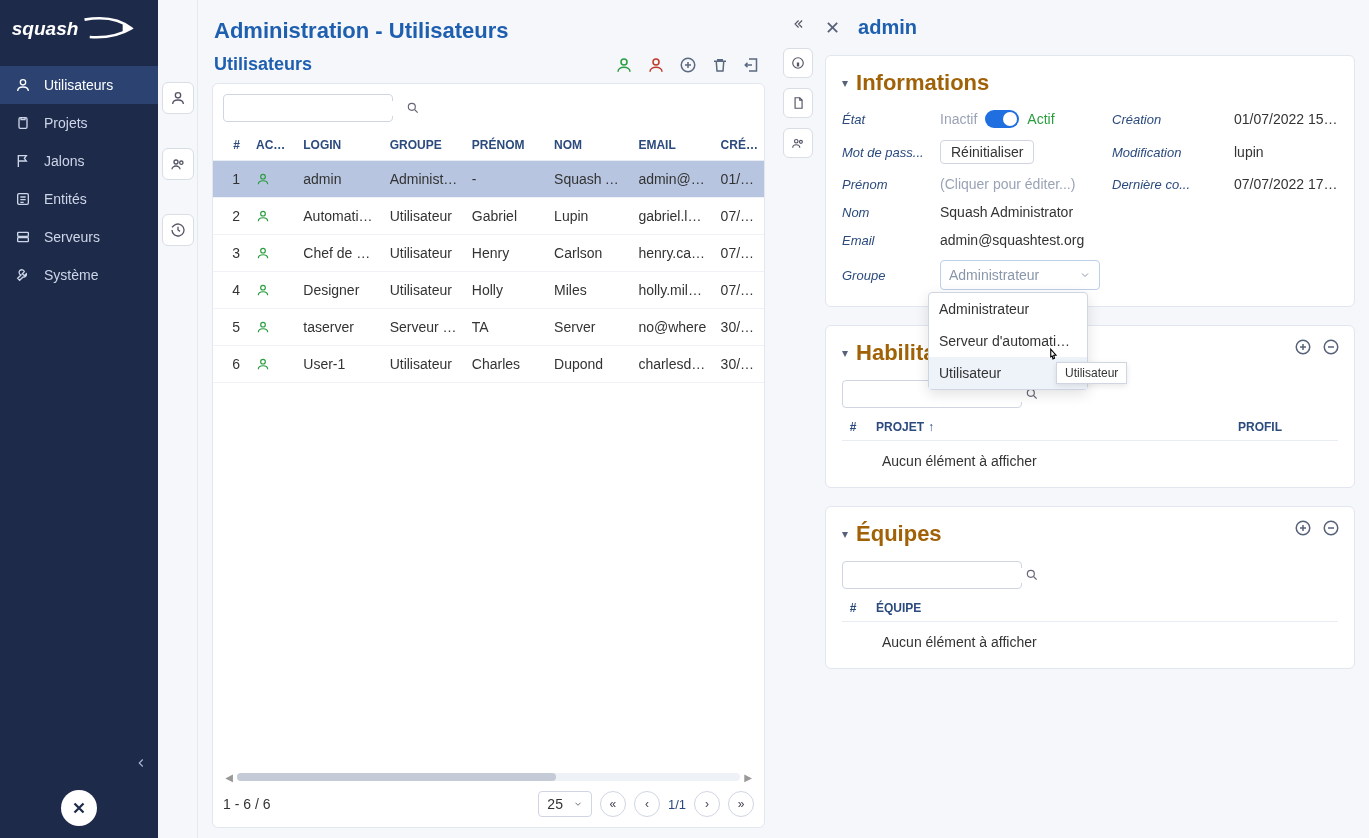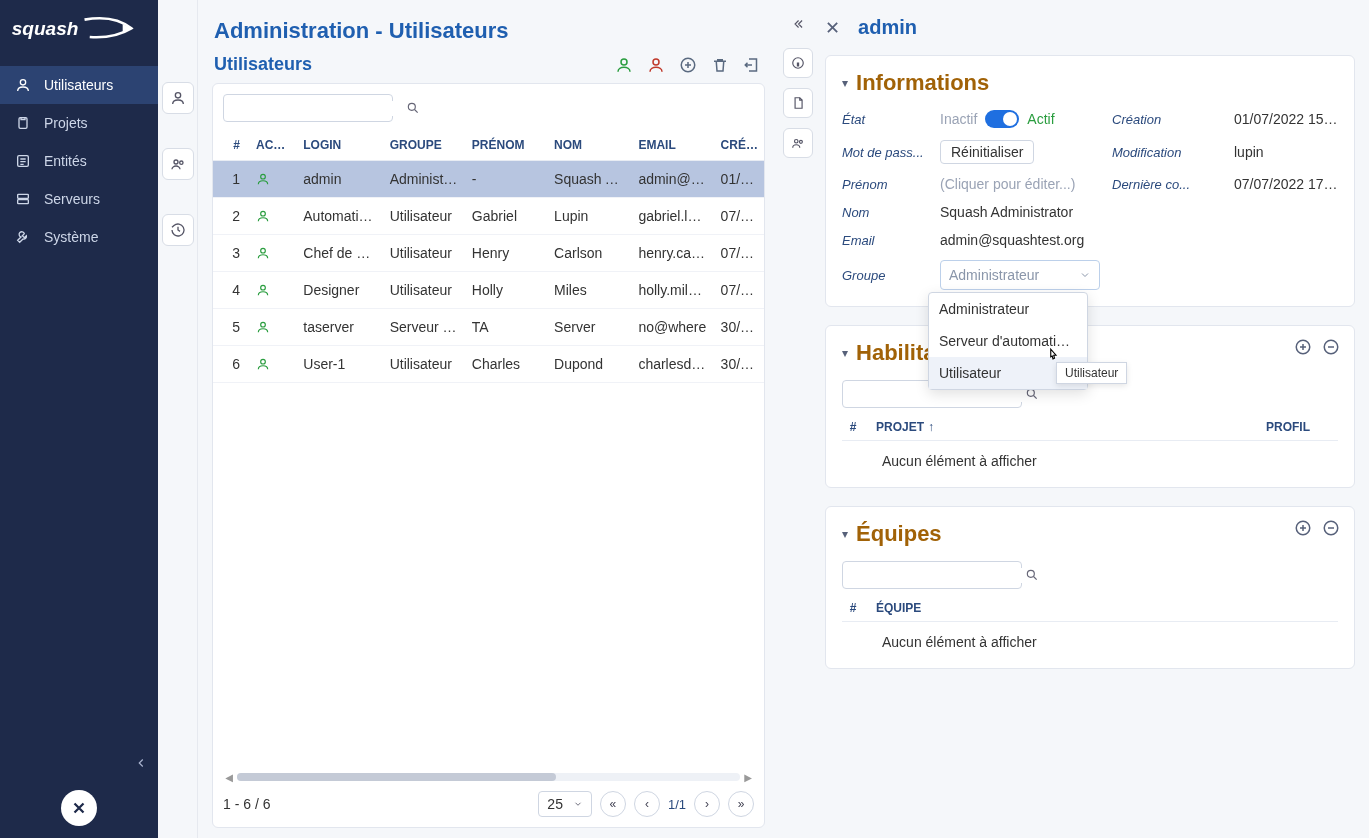--- a/index.html
+++ b/index.html
@@ -98,21 +98,21 @@
 .tooltip { position:absolute; top: calc(100% + 56px); left: 230px; background:#fff; border:1px solid #cfd6e2; padding:3px 8px; font-size:12px; color:#333; box-shadow:0 2px 6px rgba(0,0,0,.1); z-index:21; }
 
 .cursor-icon { position:absolute; top: calc(100% + 40px); left: 218px; z-index:22; color:#000; }
 
 .sub-search { width: 180px; height:28px; border:1px solid #cfd6e2; border-radius:4px; display:flex; align-items:center; padding:0 6px; margin-bottom:12px; }
 .sub-search input { border:none; outline:none; flex:1; font-size:13px; }
 
 .subtable-head { display:flex; gap: 12px; font-size:12px; color:#2b4a7d; font-weight:600; border-bottom:1px solid #e8ecf3; padding-bottom:6px; }
 .subtable-head .numc { width:22px; text-align:center; }
 .subtable-head .c1 { flex:1; display:flex; align-items:center; gap:4px;}
-.subtable-head .c2 { width:100px;text-align:center; }
+.subtable-head .c2 { width:100px; }
 .empty { color:#333; padding: 12px 0 2px 40px; font-size:14px; }
 
 svg { display:block; }
 </style>
 </head>
 <body>
 
 <div class="app">
 
   <div class="sidebar">
@@ -134,20 +134,28 @@
         <span>Utilisateurs</span>
       </div>
       <div class="nav-item">
         <span class="nav-icon">
             <svg width="16" height="16" viewBox="0 0 24 24" fill="none" stroke="#cdd6e8" stroke-width="2">
               <rect x="6" y="4" width="12" height="16" rx="2"></rect>
               <path d="M9 4h6v3H9z"></path>
             </svg>
           </span>
         <span>Projets</span>
+      </div>
+      <div class="nav-item">
+        <span class="nav-icon">
+            <svg width="16" height="16" viewBox="0 0 24 24" fill="none" stroke="#cdd6e8" stroke-width="2">
+              <path d="M5 21V4l12 0-3 4 3 4H5"></path>
+            </svg>
+          </span>
+        <span>Jalons</span>
       </div>
       <div class="nav-item">
         <span class="nav-icon">
             <svg width="16" height="16" viewBox="0 0 24 24" fill="none" stroke="#cdd6e8" stroke-width="2">
               <rect x="4" y="4" width="16" height="16" rx="2"></rect>
               <path d="M8 9h8M8 13h8M8 17h5"></path>
             </svg>
           </span>
         <span>Entités</span>
       </div>

